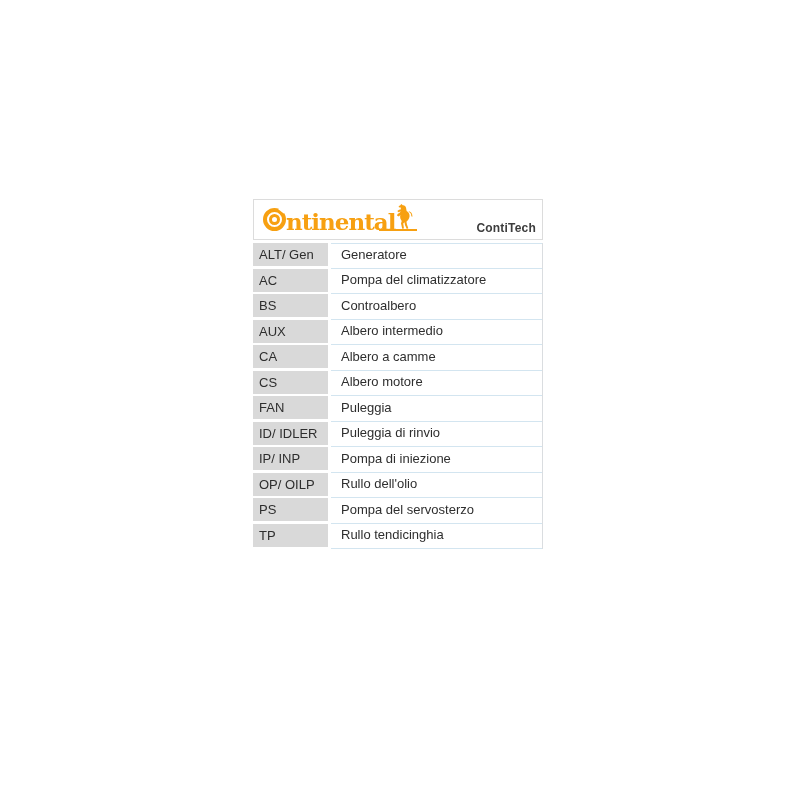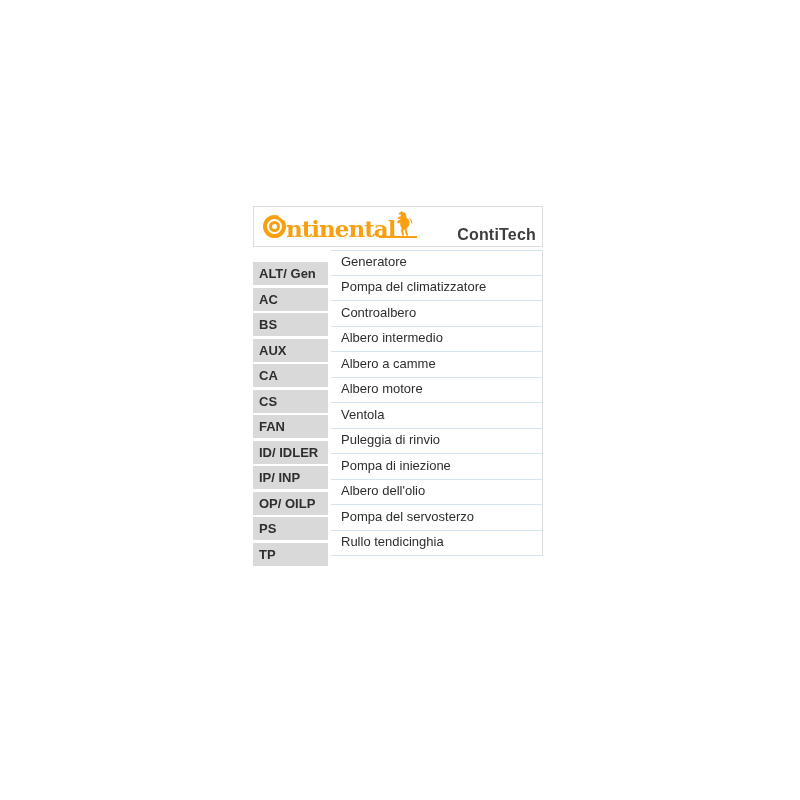--- a/index.html
+++ b/index.html
@@ -8,21 +8,21 @@
     --sep-blue:#d3e5f0;
     --text-dark:#2e2e2e;
     --frame-gray:#dcdcdc;
   }
   html,body{margin:0;padding:0;}
   body{
     width:800px;height:800px;background:#ffffff;position:relative;
     font-family:"Liberation Sans",sans-serif;overflow:hidden;
   }
   .card{
-    position:absolute;left:253px;top:206px;width:290px;
+    position:absolute;left:253px;top:199px;width:290px;
   }
   
   .brand-header{
     box-sizing:border-box;height:41px;background:#ffffff;
     border:1px solid var(--frame-gray);
     display:flex;align-items:center;justify-content:space-between;
     padding:0 6px 0 9px;
   }
   .logo{
     display:flex;align-items:flex-end;color:var(--accent);
@@ -46,36 +46,36 @@
     font-weight:bold;font-size:23px;line-height:26px;
     letter-spacing:-1px;white-space:nowrap;margin-left:0px;
   }
   .horse-wrap{position:relative;display:inline-block;margin-left:1px;}
   .horse-wrap svg{display:block;margin-bottom:5px;}
   .logo-underline{
     position:absolute;left:-17px;right:-2px;bottom:4px;height:1.6px;
     background:var(--accent);
   }
   .contitech{
-    font-size:16px;font-weight:bold;color:#3d3d3d;
+    font-size:12px;font-weight:bold;color:#3d3d3d;
     letter-spacing:0.2px;margin-top:17px;white-space:nowrap;
   }
   
   .tbody{
     margin-top:3px;
     border-right:1px solid #dadde0;
     box-sizing:border-box;
   }
   .row{display:flex;height:25.5px;box-sizing:border-box;}
   .cell-abbr{
     width:75px;height:23px;background:var(--cell-gray);
     display:flex;align-items:center;padding-left:6px;
     box-sizing:border-box;flex:none;
-    font-size:13px;font-weight:bold;color:var(--text-dark);
-    white-space:nowrap;overflow:visible;margin-top:12px;
+    font-size:13px;font-weight:normal;color:var(--text-dark);
+    white-space:nowrap;overflow:visible;
   }
   .cell-desc{
     flex:1;margin-left:3px;height:100%;box-sizing:border-box;
     display:flex;align-items:center;padding-left:10px;padding-bottom:2.5px;
     border-bottom:1px solid var(--sep-blue);
     font-size:13px;font-weight:normal;color:var(--text-dark);
     white-space:nowrap;
   }
   .row:first-child .cell-desc{border-top:1px solid var(--sep-blue);}
 </style>
@@ -140,37 +140,37 @@
     <div class="cell-desc">Albero a camme</div>
   </div>
 
   <div class="row">
     <div class="cell-abbr">CS</div>
     <div class="cell-desc">Albero motore</div>
   </div>
 
   <div class="row">
     <div class="cell-abbr">FAN</div>
-    <div class="cell-desc">Ventola</div>
+    <div class="cell-desc">Puleggia</div>
   </div>
 
 
   <div class="row">
     <div class="cell-abbr">ID/ IDLER</div>
     <div class="cell-desc">Puleggia di rinvio</div>
   </div>
 
   <div class="row">
     <div class="cell-abbr">IP/ INP</div>
     <div class="cell-desc">Pompa di iniezione</div>
   </div>
 
   <div class="row">
     <div class="cell-abbr">OP/ OILP</div>
-    <div class="cell-desc">Albero dell'olio</div>
+    <div class="cell-desc">Rullo dell'olio</div>
   </div>
 
   <div class="row">
     <div class="cell-abbr">PS</div>
     <div class="cell-desc">Pompa del servosterzo</div>
   </div>
 
   <div class="row">
     <div class="cell-abbr">TP</div>
     <div class="cell-desc">Rullo tendicinghia</div>

